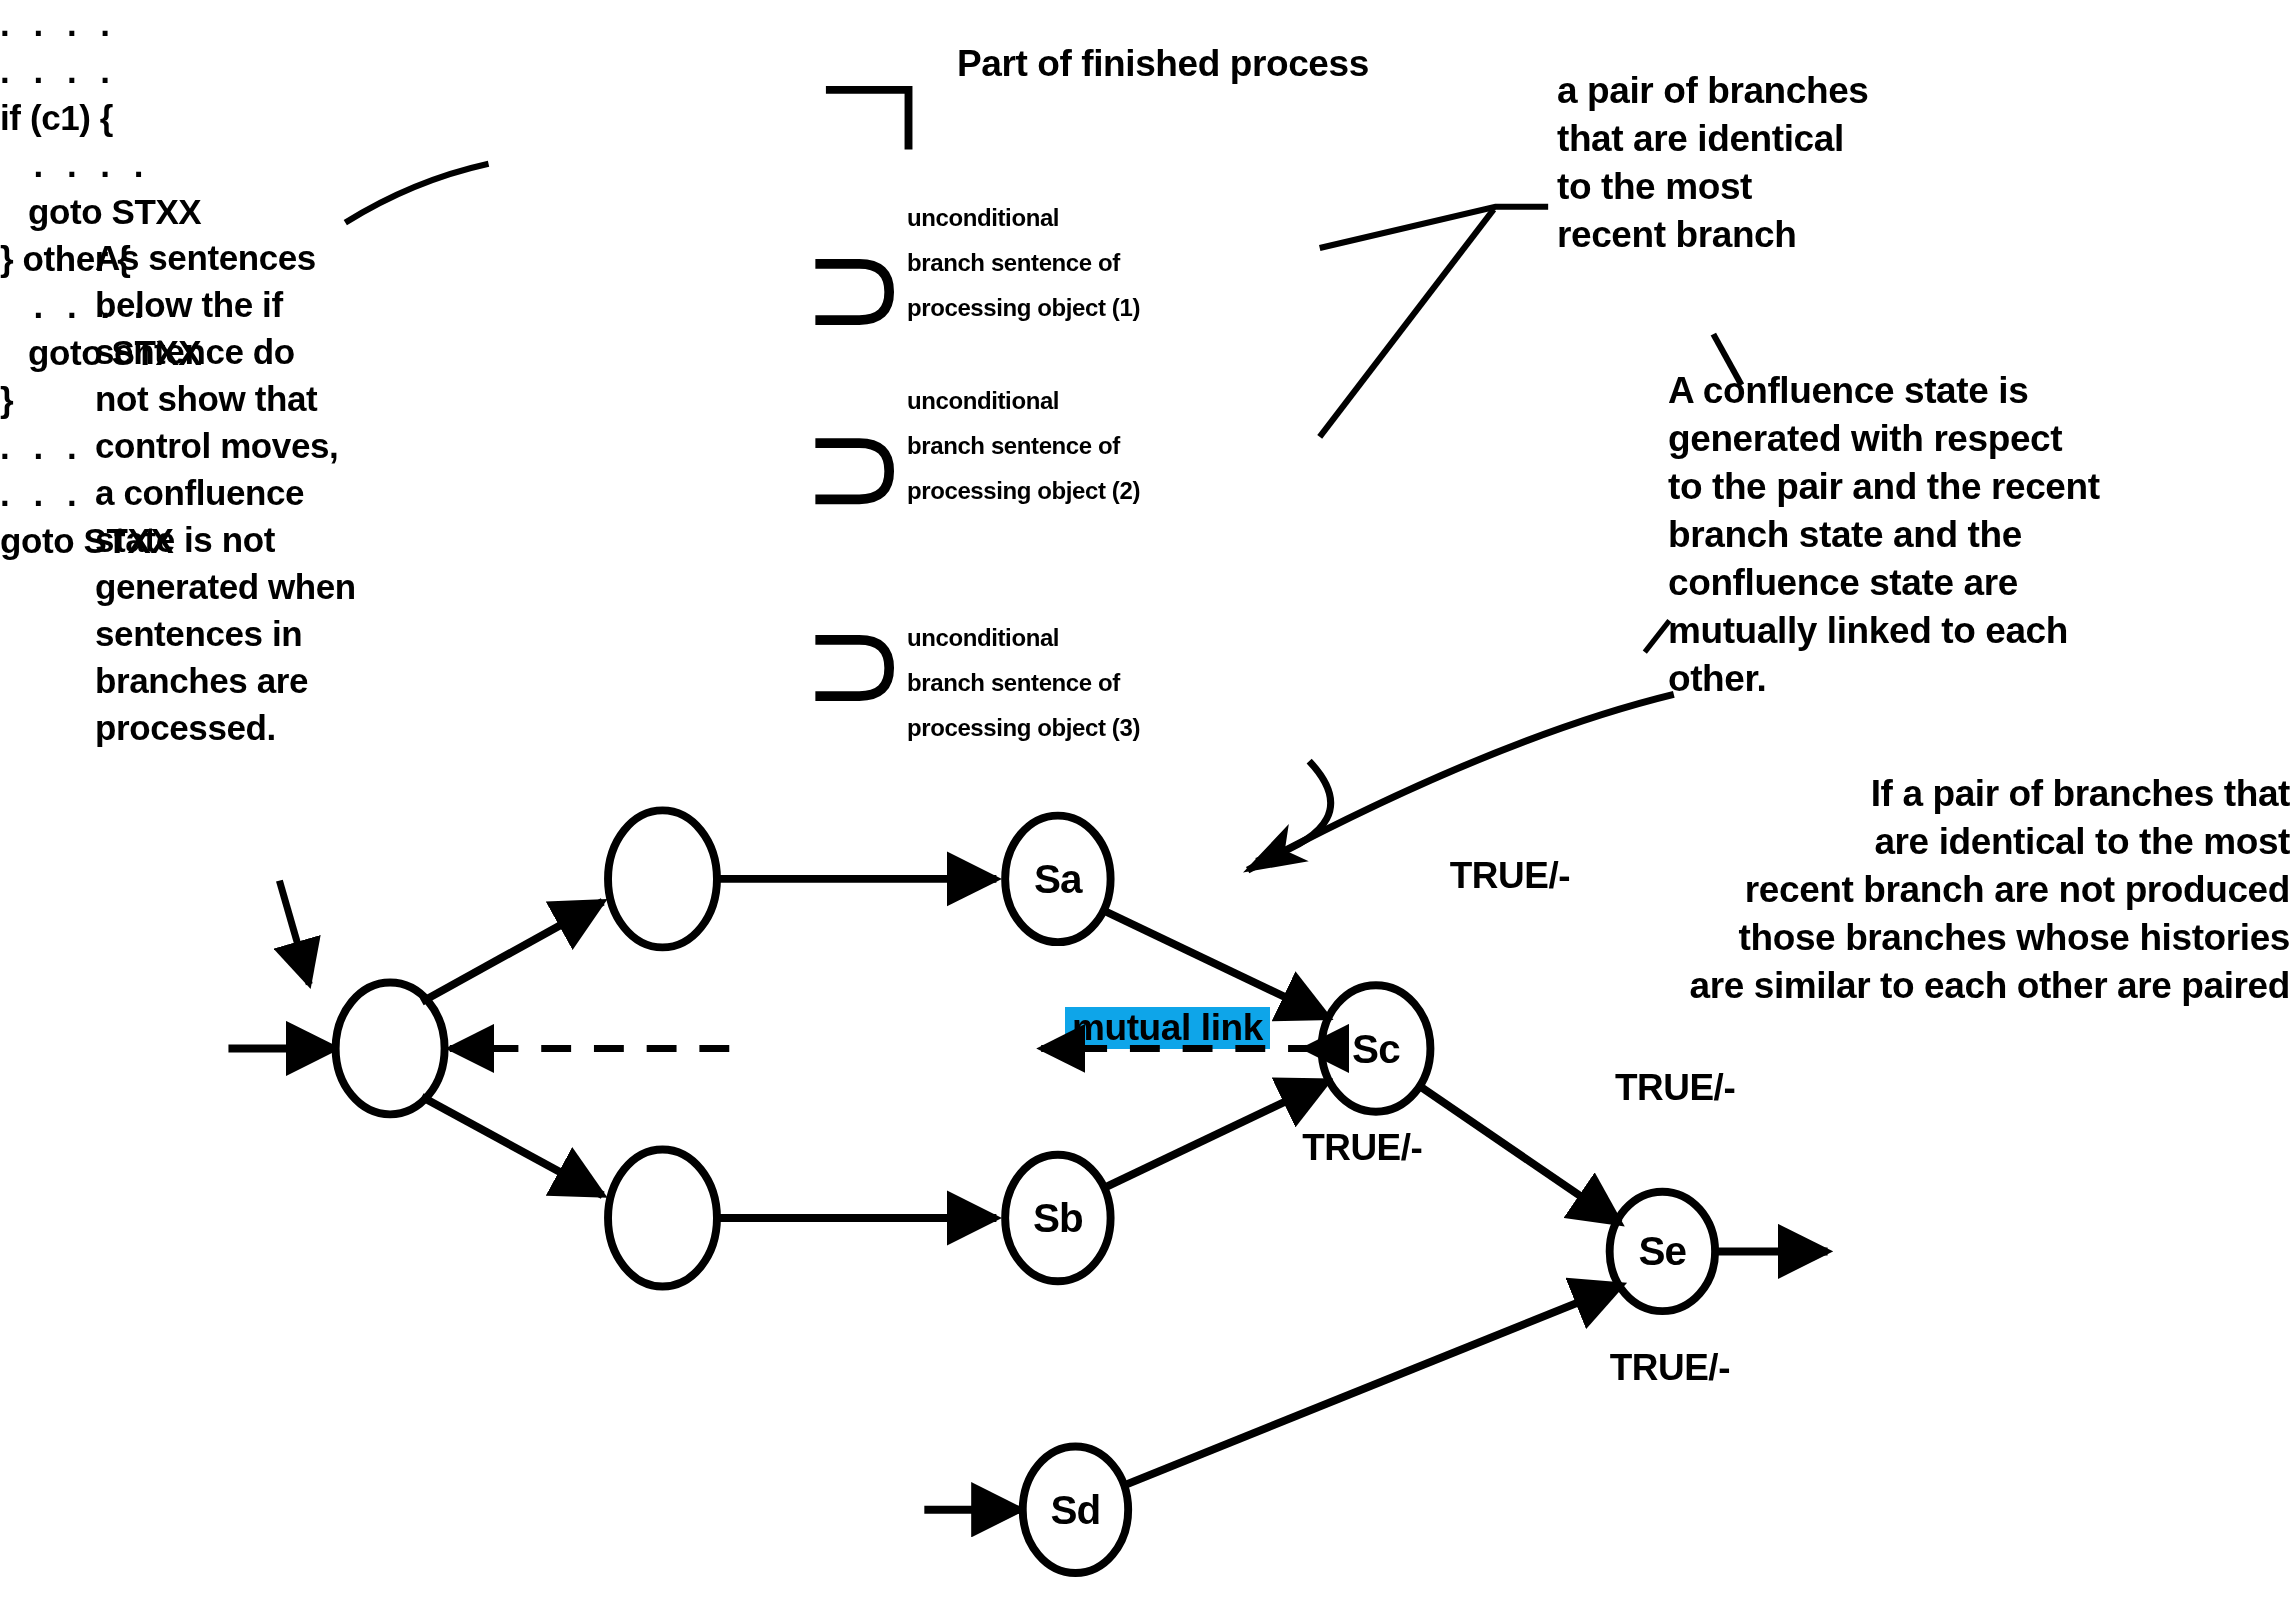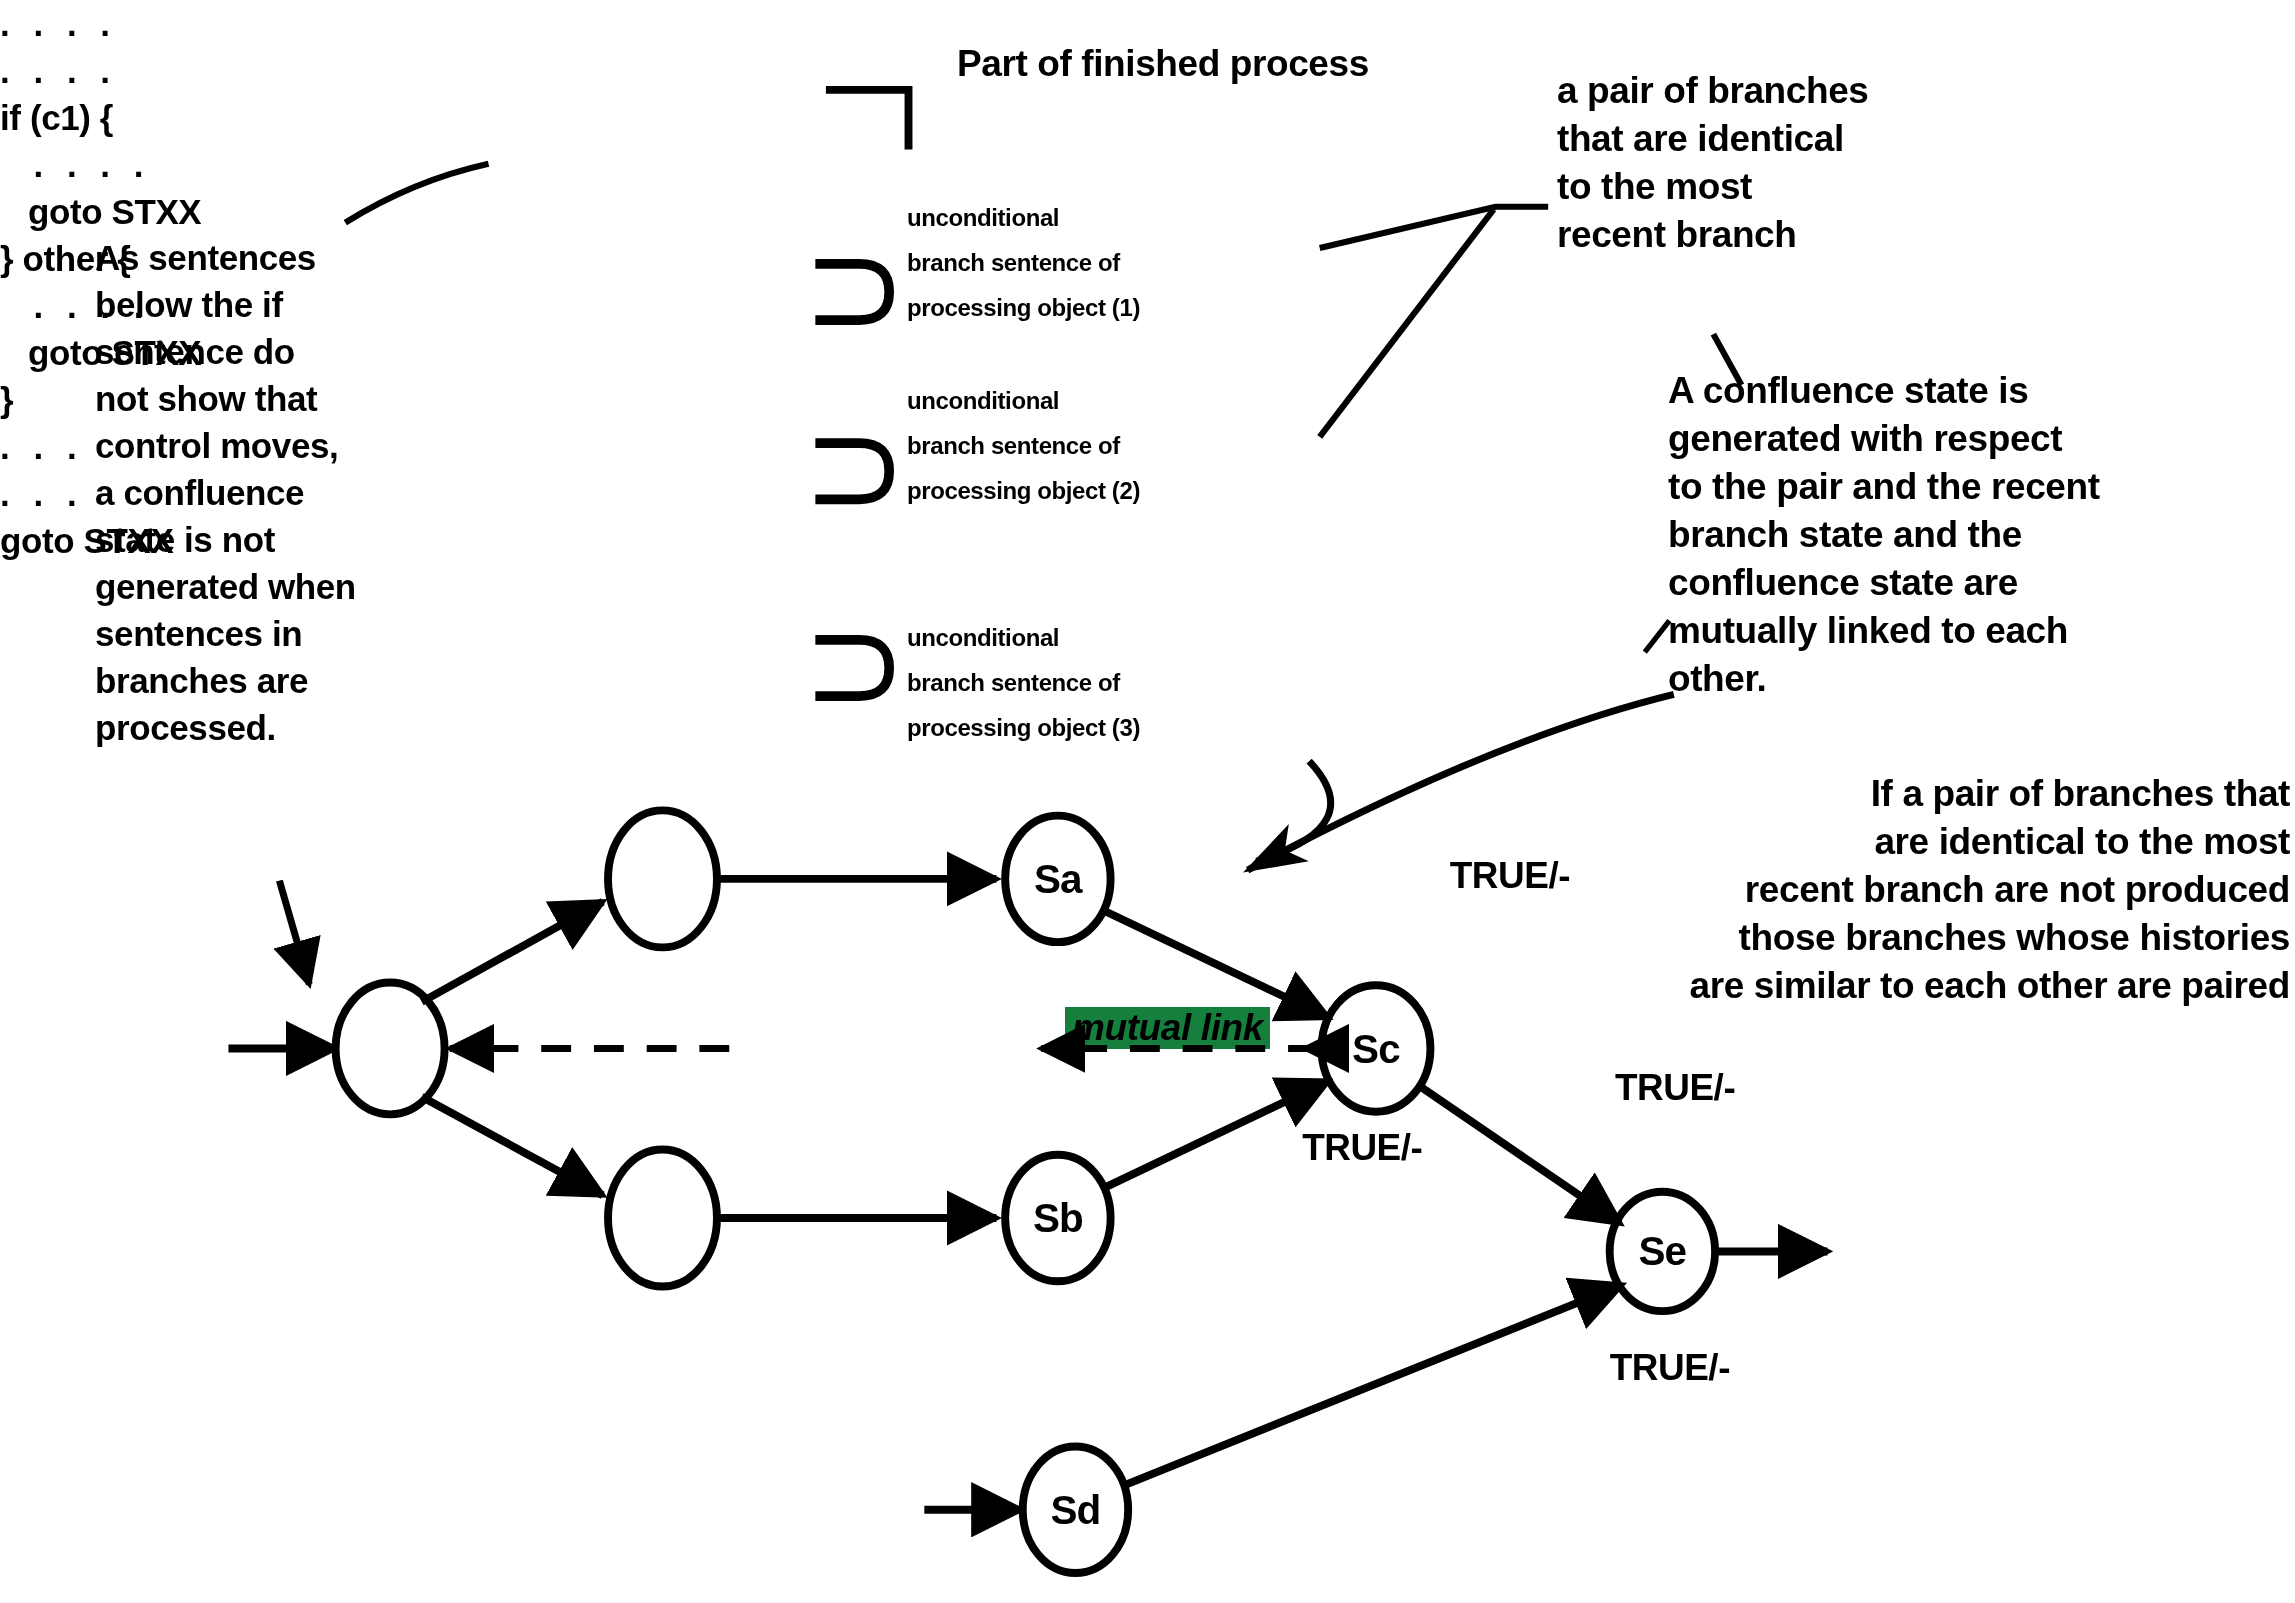--- a/index.html
+++ b/index.html
@@ -113,23 +113,22 @@
   .node-text {
     font-family: "Liberation Sans", sans-serif;
     font-weight: 700;
     font-size: 46px;
     letter-spacing: -1px;
   }
   #mutual-link-label {
     left: 1041px;
     top: 1007px;
     font-size: 37px;
-    background: #15803d;
+    background: #0ea5e9;
     padding: 0 7px;
-    font-style: italic;
   }
 </style>
 </head>
 <body>
 
 <div id="page">
 
   <div class="para" id="left-note">As sentences
 below the if
 sentence do

